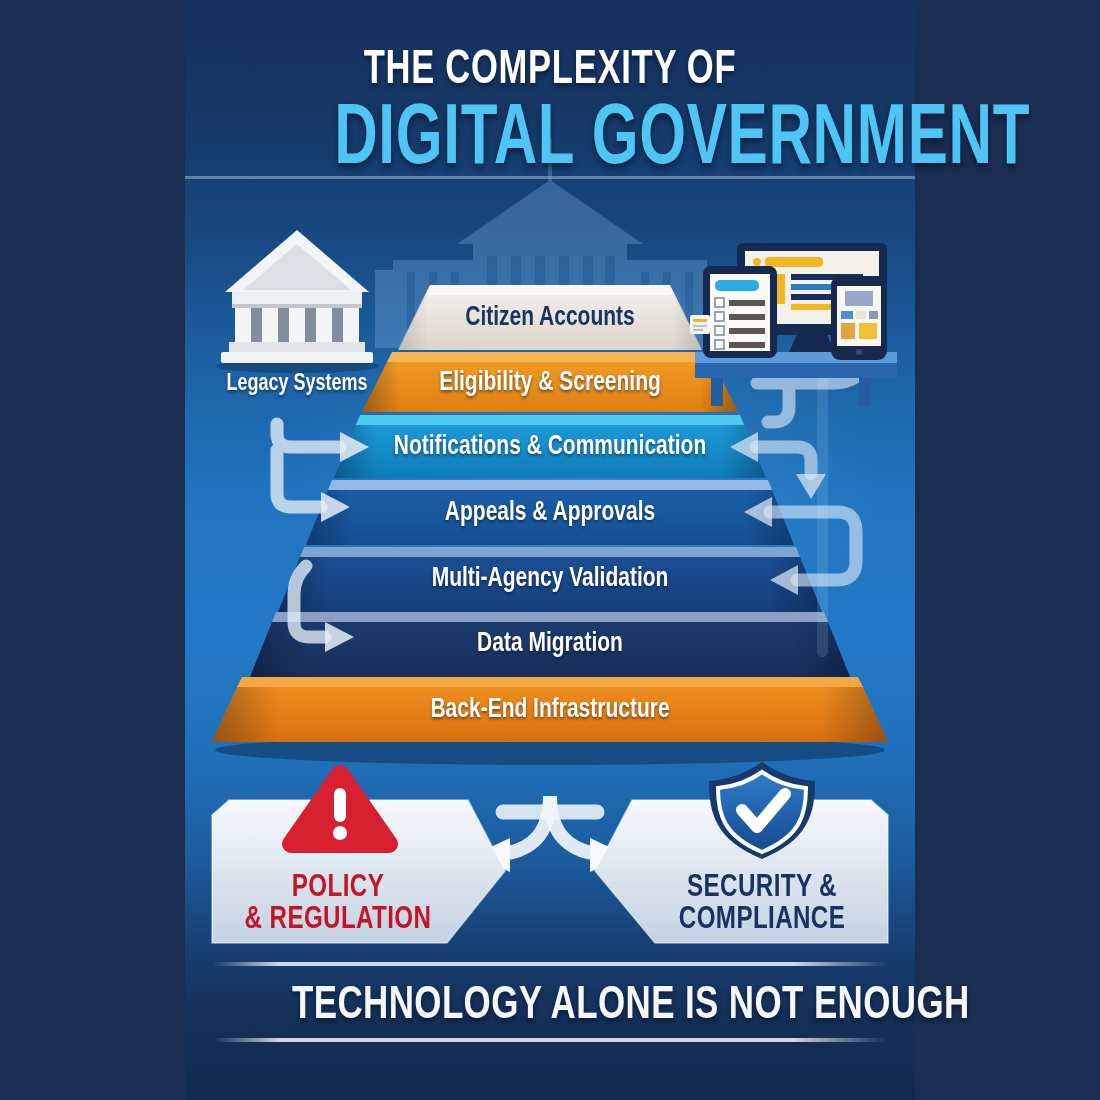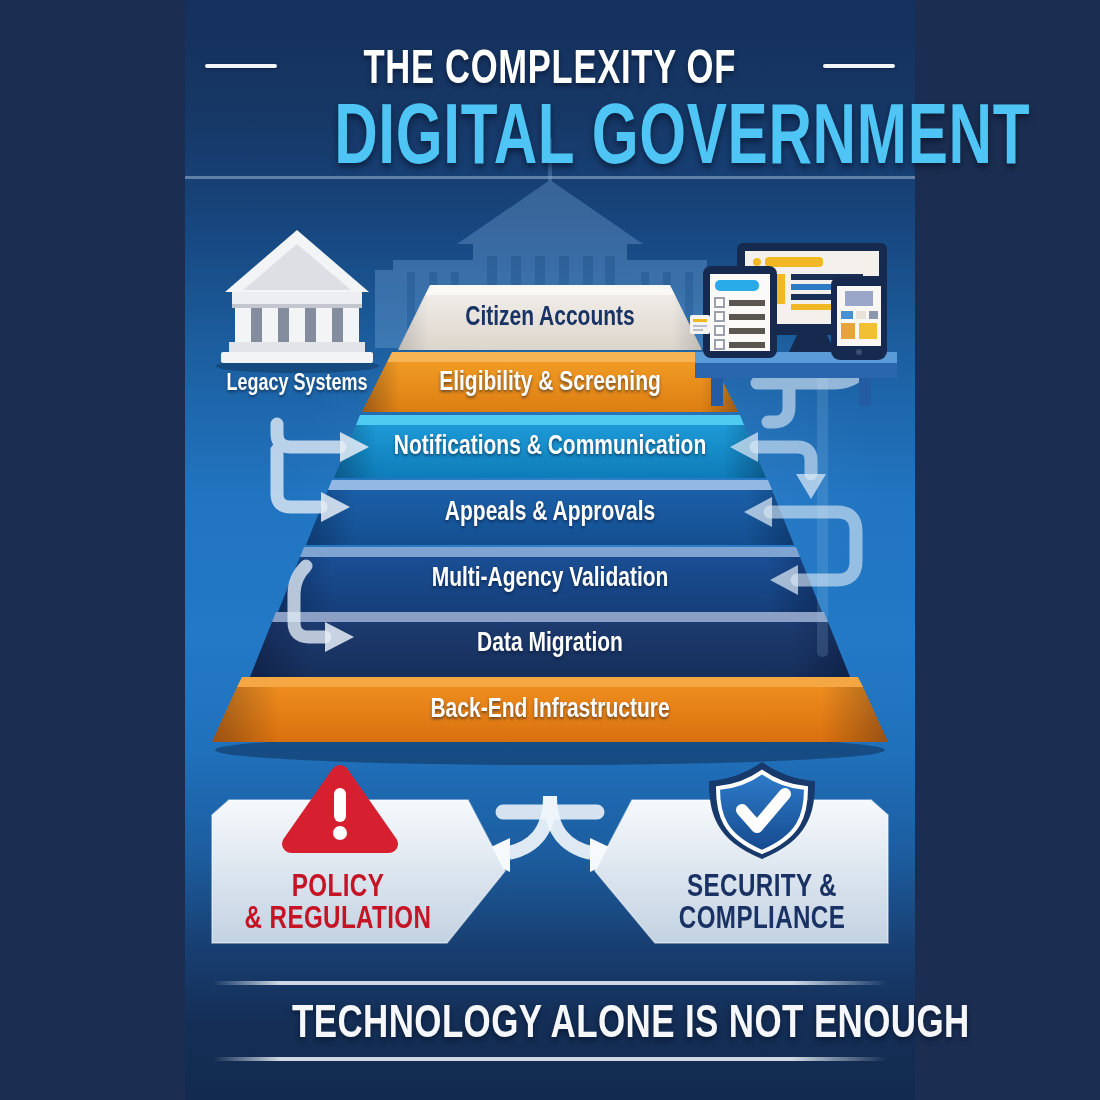--- a/index.html
+++ b/index.html
@@ -11,33 +11,33 @@
   .poster{
     position:absolute;left:185px;top:0;width:730px;height:1100px;
     background:
       radial-gradient(ellipse 420px 300px at 55% 44%, rgba(90,170,235,.28), rgba(90,170,235,0) 70%),
       linear-gradient(180deg,
         #15305C 0%, #163765 10%, #17457D 20%, #1C5FA0 32%,
         #2174C0 45%, #2379C6 58%, #2071BC 68%, #1C5C9E 78%,
         #183F72 86%, #142E56 93%, #122A4E 100%);
   }
   .title-wrap{position:absolute;left:0;top:44px;width:730px;text-align:center;}
-  .kicker-row{display:flex;align-items:center;justify-content:center;gap:14px;height:44px;}
+  .kicker-row{display:flex;justify-content:center;gap:14px;height:44px;flex-direction:column;}
   .kicker-line{width:72px;height:4px;border-radius:2px;background:#F2F6FB;box-shadow:0 1px 3px rgba(5,15,35,.5);}
   .kicker{
     color:#FFFFFF;font-size:48px;font-weight:700;letter-spacing:1px;white-space:nowrap;
     display:inline-block;transform:scaleX(.72);transform-origin:center;
     text-shadow:0 3px 5px rgba(5,15,35,.55);
   }
   .main-title{
     margin-top:2px;color:#4EC5F4;font-size:86px;font-weight:700;letter-spacing:1px;white-space:nowrap;
     display:inline-block;transform:scaleX(.70);transform-origin:center;line-height:1.0;
     text-shadow:0 4px 8px rgba(5,15,35,.6);
   }
-  .footer-wrap{position:absolute;left:0;top:962px;width:730px;text-align:center;margin-top:19px;}
+  .footer-wrap{position:absolute;left:0;top:962px;width:730px;text-align:center;}
   .footer-line{
     height:4px;border-radius:2px;margin:0 28px;
     background:linear-gradient(90deg,rgba(255,255,255,0) 0%,rgba(240,246,252,.85) 10%,rgba(240,246,252,.85) 86%,rgba(255,255,255,0) 100%);
   }
   .footer-text{
     margin:12px 0;color:#F5F7FA;font-size:46px;font-weight:700;letter-spacing:.5px;white-space:nowrap;
     display:inline-block;transform:scaleX(.76);transform-origin:center;line-height:1.05;
     text-shadow:0 3px 6px rgba(5,15,35,.6);
   }
   svg text{font-family:"Liberation Sans",sans-serif;font-weight:700;}

